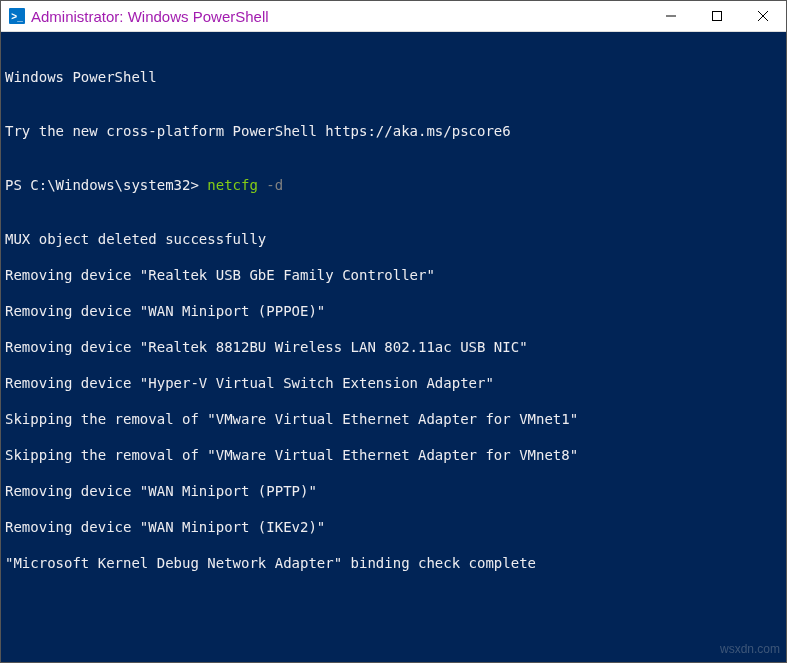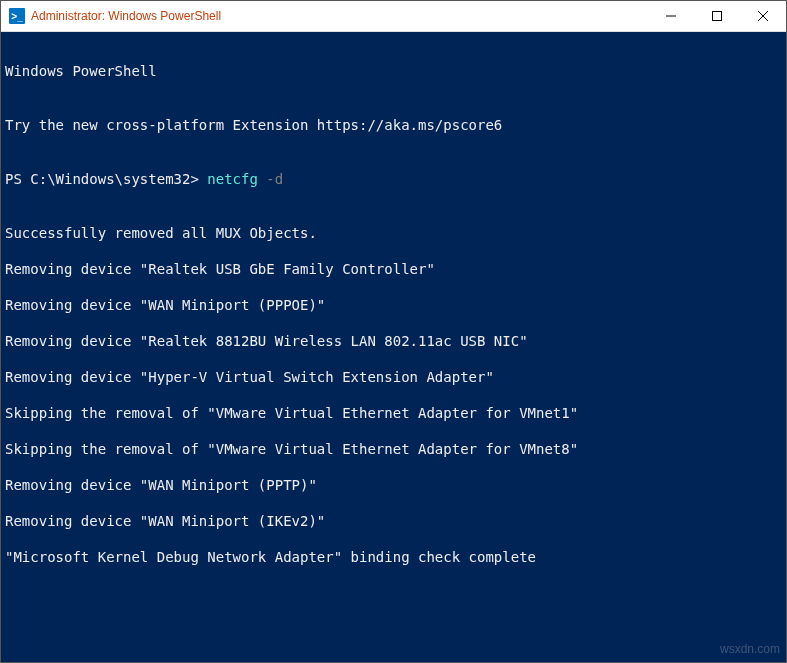--- a/index.html
+++ b/index.html
@@ -34,22 +34,22 @@
   display: flex;
   align-items: center;
   justify-content: center;
   font-size: 10px;
   color: #fff;
   font-weight: bold;
   border-radius: 1px;
 }
 .titlebar .title {
   flex: 1;
-  font-size: 12px;
-  color: #c2410c;
+  font-size: 15px;
+  color: #a21caf;
   white-space: nowrap;
   overflow: hidden;
 }
 .winbtns { display: flex; height: 100%; }
 .winbtn {
   width: 46px;
   height: 100%;
   display: flex;
   align-items: center;
   justify-content: center;
@@ -58,27 +58,27 @@
   color: #000;
   cursor: default;
 }
 .terminal {
   flex: 1;
   background: #012456;
   color: #eeedf0;
   font-family: Consolas, "Lucida Console", monospace;
   font-size: 14px;
   line-height: 18px;
-  padding: 12px 4px;
+  padding: 18px 4px;
   white-space: pre;
   overflow: hidden;
   position: relative;
 }
 .line { white-space: pre; }
-.yellow { color: #5eead4; text-align: center; }
+.yellow { color: #84cc16; text-align: center; }
 .darkgray { color: #808080; }
 .watermark {
   position: absolute;
   bottom: 4px;
   right: 6px;
   color: rgba(200,200,200,0.3);
   font-size: 12px;
   font-family: sans-serif;
   text-align: right;
 }
@@ -106,25 +106,25 @@
             <line x1="0" y1="0" x2="10" y2="10" stroke="#000" stroke-width="1"></line>
             <line x1="10" y1="0" x2="0" y2="10" stroke="#000" stroke-width="1"></line>
           </svg>
       </div>
     </div>
   </div>
 
   <div class="terminal">
 <div class="line">Windows PowerShell</div>
 <div class="line"></div>
-<div class="line">Try the new cross-platform Extension https://aka.ms/pscore6</div>
+<div class="line">Try the new cross-platform PowerShell https://aka.ms/pscore6</div>
 <div class="line"></div>
 <div class="line"><span>PS C:\Windows\system32&gt; </span><span class="yellow">netcfg</span><span class="darkgray"> -d</span></div>
 <div class="line"></div>
-<div class="line">Successfully removed all MUX Objects.</div>
+<div class="line">MUX object deleted successfully</div>
 <div class="line">Removing device "Realtek USB GbE Family Controller"</div>
 <div class="line">Removing device "WAN Miniport (PPPOE)"</div>
 <div class="line">Removing device "Realtek 8812BU Wireless LAN 802.11ac USB NIC"</div>
 <div class="line">Removing device "Hyper-V Virtual Switch Extension Adapter"</div>
 <div class="line">Skipping the removal of "VMware Virtual Ethernet Adapter for VMnet1"</div>
 <div class="line">Skipping the removal of "VMware Virtual Ethernet Adapter for VMnet8"</div>
 <div class="line">Removing device "WAN Miniport (PPTP)"</div>
 <div class="line">Removing device "WAN Miniport (IKEv2)"</div>
 <div class="line">"Microsoft Kernel Debug Network Adapter" binding check complete</div>
 

